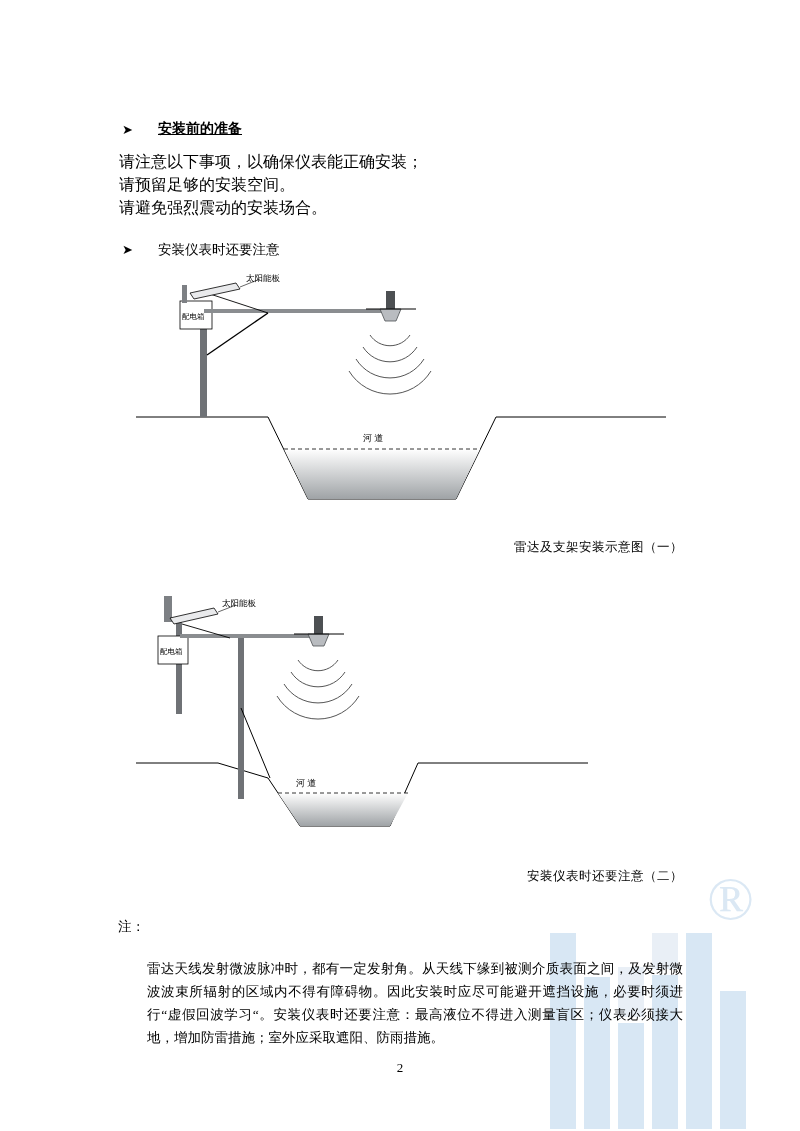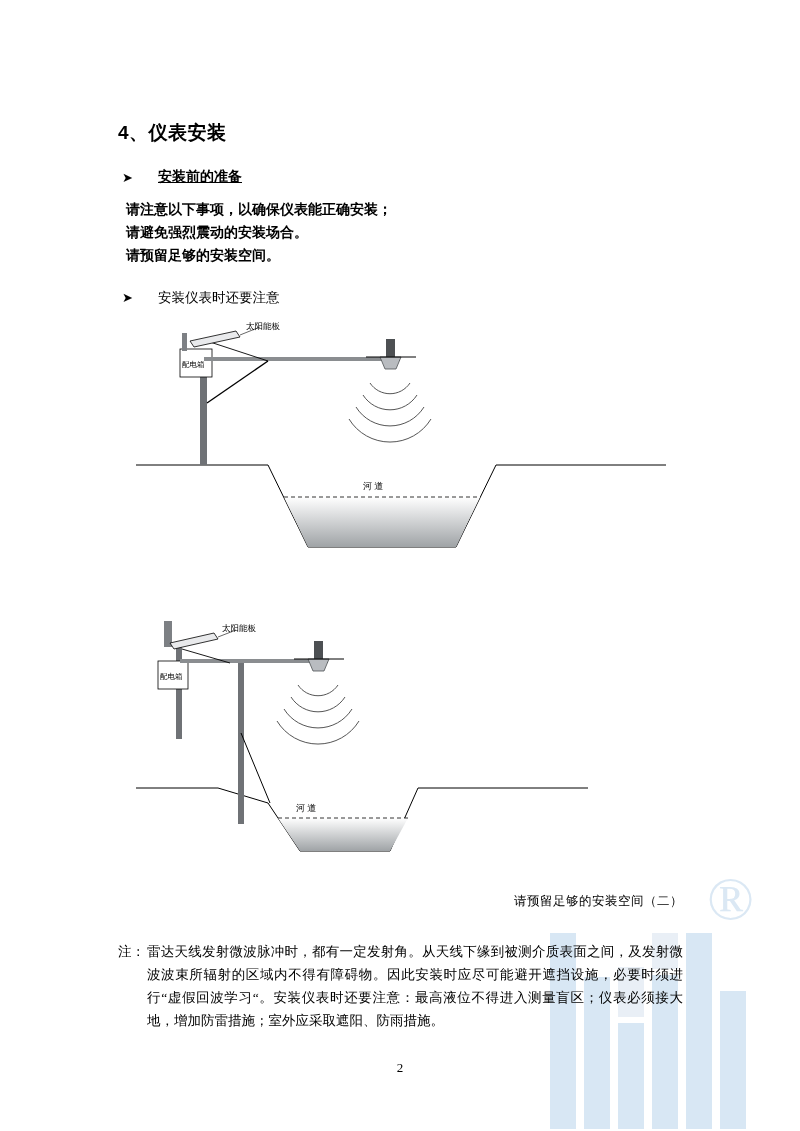--- a/index.html
+++ b/index.html
@@ -77,24 +77,23 @@
   }
   .bullet-head-2 .arrow {
     display: inline-block;
     width: 26px;
     font-size: 13px;
     padding-left: 4px;
   }
   .bullet-head-2 .txt { padding-left: 10px; }
 
   .para {
-    font-size: 14px;
+    font-size: 16px;
     line-height: 19px;
-    margin: 0 0 4px 8px;
-    font-weight: bold;
+    margin: 0 0 4px 1px;
   }
   .para-block { margin-bottom: 24px; }
 
   
   .figure {
     width: 565px;
     text-align: right;
   }
   .figure .caption {
     font-size: 12.5px;
@@ -111,20 +110,21 @@
     font-size: 13.5px;
     line-height: 23px;
     display: flex;
   }
   .note-label {
     white-space: nowrap;
     padding-right: 2px;
   }
   .note-body {
     text-align: justify;
+    margin-top: 42px;
   }
 
   
   .page-number {
     position: absolute;
     left: 0;
     right: 0;
     bottom: 55px;
     text-align: center;
     font-size: 13px;
@@ -148,31 +148,30 @@
       <g fill="#e9eff6">
         <rect x="86" y="96" width="26" height="50"></rect>
         <rect x="120" y="62" width="26" height="36"></rect>
       </g>
       <text x="175" y="48" font-family="Liberation Serif, serif" font-size="62" fill="#dbe8f4">®</text>
     </svg>
   </div>
 
   <div class="content">
 
-    <h1 class="doc-title">4、仪表安装</h1>
 
     <div class="bullet-head">
       <span class="arrow">➤</span>
       <span class="txt">安装前的准备</span>
     </div>
 
     <div class="para-block">
       <p class="para">请注意以下事项，以确保仪表能正确安装；</p>
+      <p class="para">请预留足够的安装空间。</p>
       <p class="para">请避免强烈震动的安装场合。</p>
-      <p class="para">请预留足够的安装空间。</p>
     </div>
 
     <div class="bullet-head-2">
       <span class="arrow">➤</span>
       <span class="txt">安装仪表时还要注意</span>
     </div>
 
     <div class="figure fig1-wrap">
       <svg width="565" height="260" viewBox="0 0 565 260" xmlns="http://www.w3.org/2000/svg">
         <defs>
@@ -212,20 +211,21 @@
           <path d="M252,66 A24,24 0 0 0 292,66"></path>
           <path d="M245,78 A32,32 0 0 0 299,78"></path>
           <path d="M238,90 A40,40 0 0 0 306,90"></path>
           <path d="M231,102 A48,48 0 0 0 313,102"></path>
         </g>
 
         <text x="128" y="12" font-family="Liberation Serif, serif" font-size="8.5" fill="#000">太阳能板</text>
         <text x="64" y="50" font-family="Liberation Serif, serif" font-size="7.5" fill="#000">配电箱</text>
         <text x="245" y="172" font-family="Liberation Serif, serif" font-size="9" fill="#000">河 道</text>
       </svg>
+      <div class="caption">雷达及支架安装示意图（一）</div>
     </div>
 
     <div class="figure fig2-wrap">
       <svg width="565" height="280" viewBox="0 0 565 280" xmlns="http://www.w3.org/2000/svg">
         <defs>
           <linearGradient id="water2" x1="0" y1="0" x2="0" y2="1">
             <stop offset="0%" stop-color="#ffffff"></stop>
             <stop offset="100%" stop-color="#9fa3a6"></stop>
           </linearGradient>
         </defs>
@@ -260,21 +260,21 @@
           <path d="M180,82 A24,24 0 0 0 220,82"></path>
           <path d="M173,94 A32,32 0 0 0 227,94"></path>
           <path d="M166,106 A40,40 0 0 0 234,106"></path>
           <path d="M159,118 A48,48 0 0 0 241,118"></path>
         </g>
 
         <text x="104" y="28" font-family="Liberation Serif, serif" font-size="8.5" fill="#000">太阳能板</text>
         <text x="42" y="76" font-family="Liberation Serif, serif" font-size="7.5" fill="#000">配电箱</text>
         <text x="178" y="208" font-family="Liberation Serif, serif" font-size="9" fill="#000">河 道</text>
       </svg>
-      <div class="caption">请预留足够的安装空间（二）</div>
+      <div class="caption">安装仪表时还要注意（二）</div>
     </div>
 
     <div class="note">
       <span class="note-label">注：</span>
       <span class="note-body">雷达天线发射微波脉冲时，都有一定发射角。从天线下缘到被测介质表面之间，及发射微波波束所辐射的区域内不得有障碍物。因此安装时应尽可能避开遮挡设施，必要时须进行“虚假回波学习“。安装仪表时还要注意：最高液位不得进入测量盲区；仪表必须接大地，增加防雷措施；室外应采取遮阳、防雨措施。</span>
     </div>
 
   </div>
 
   <div class="page-number">2</div>

